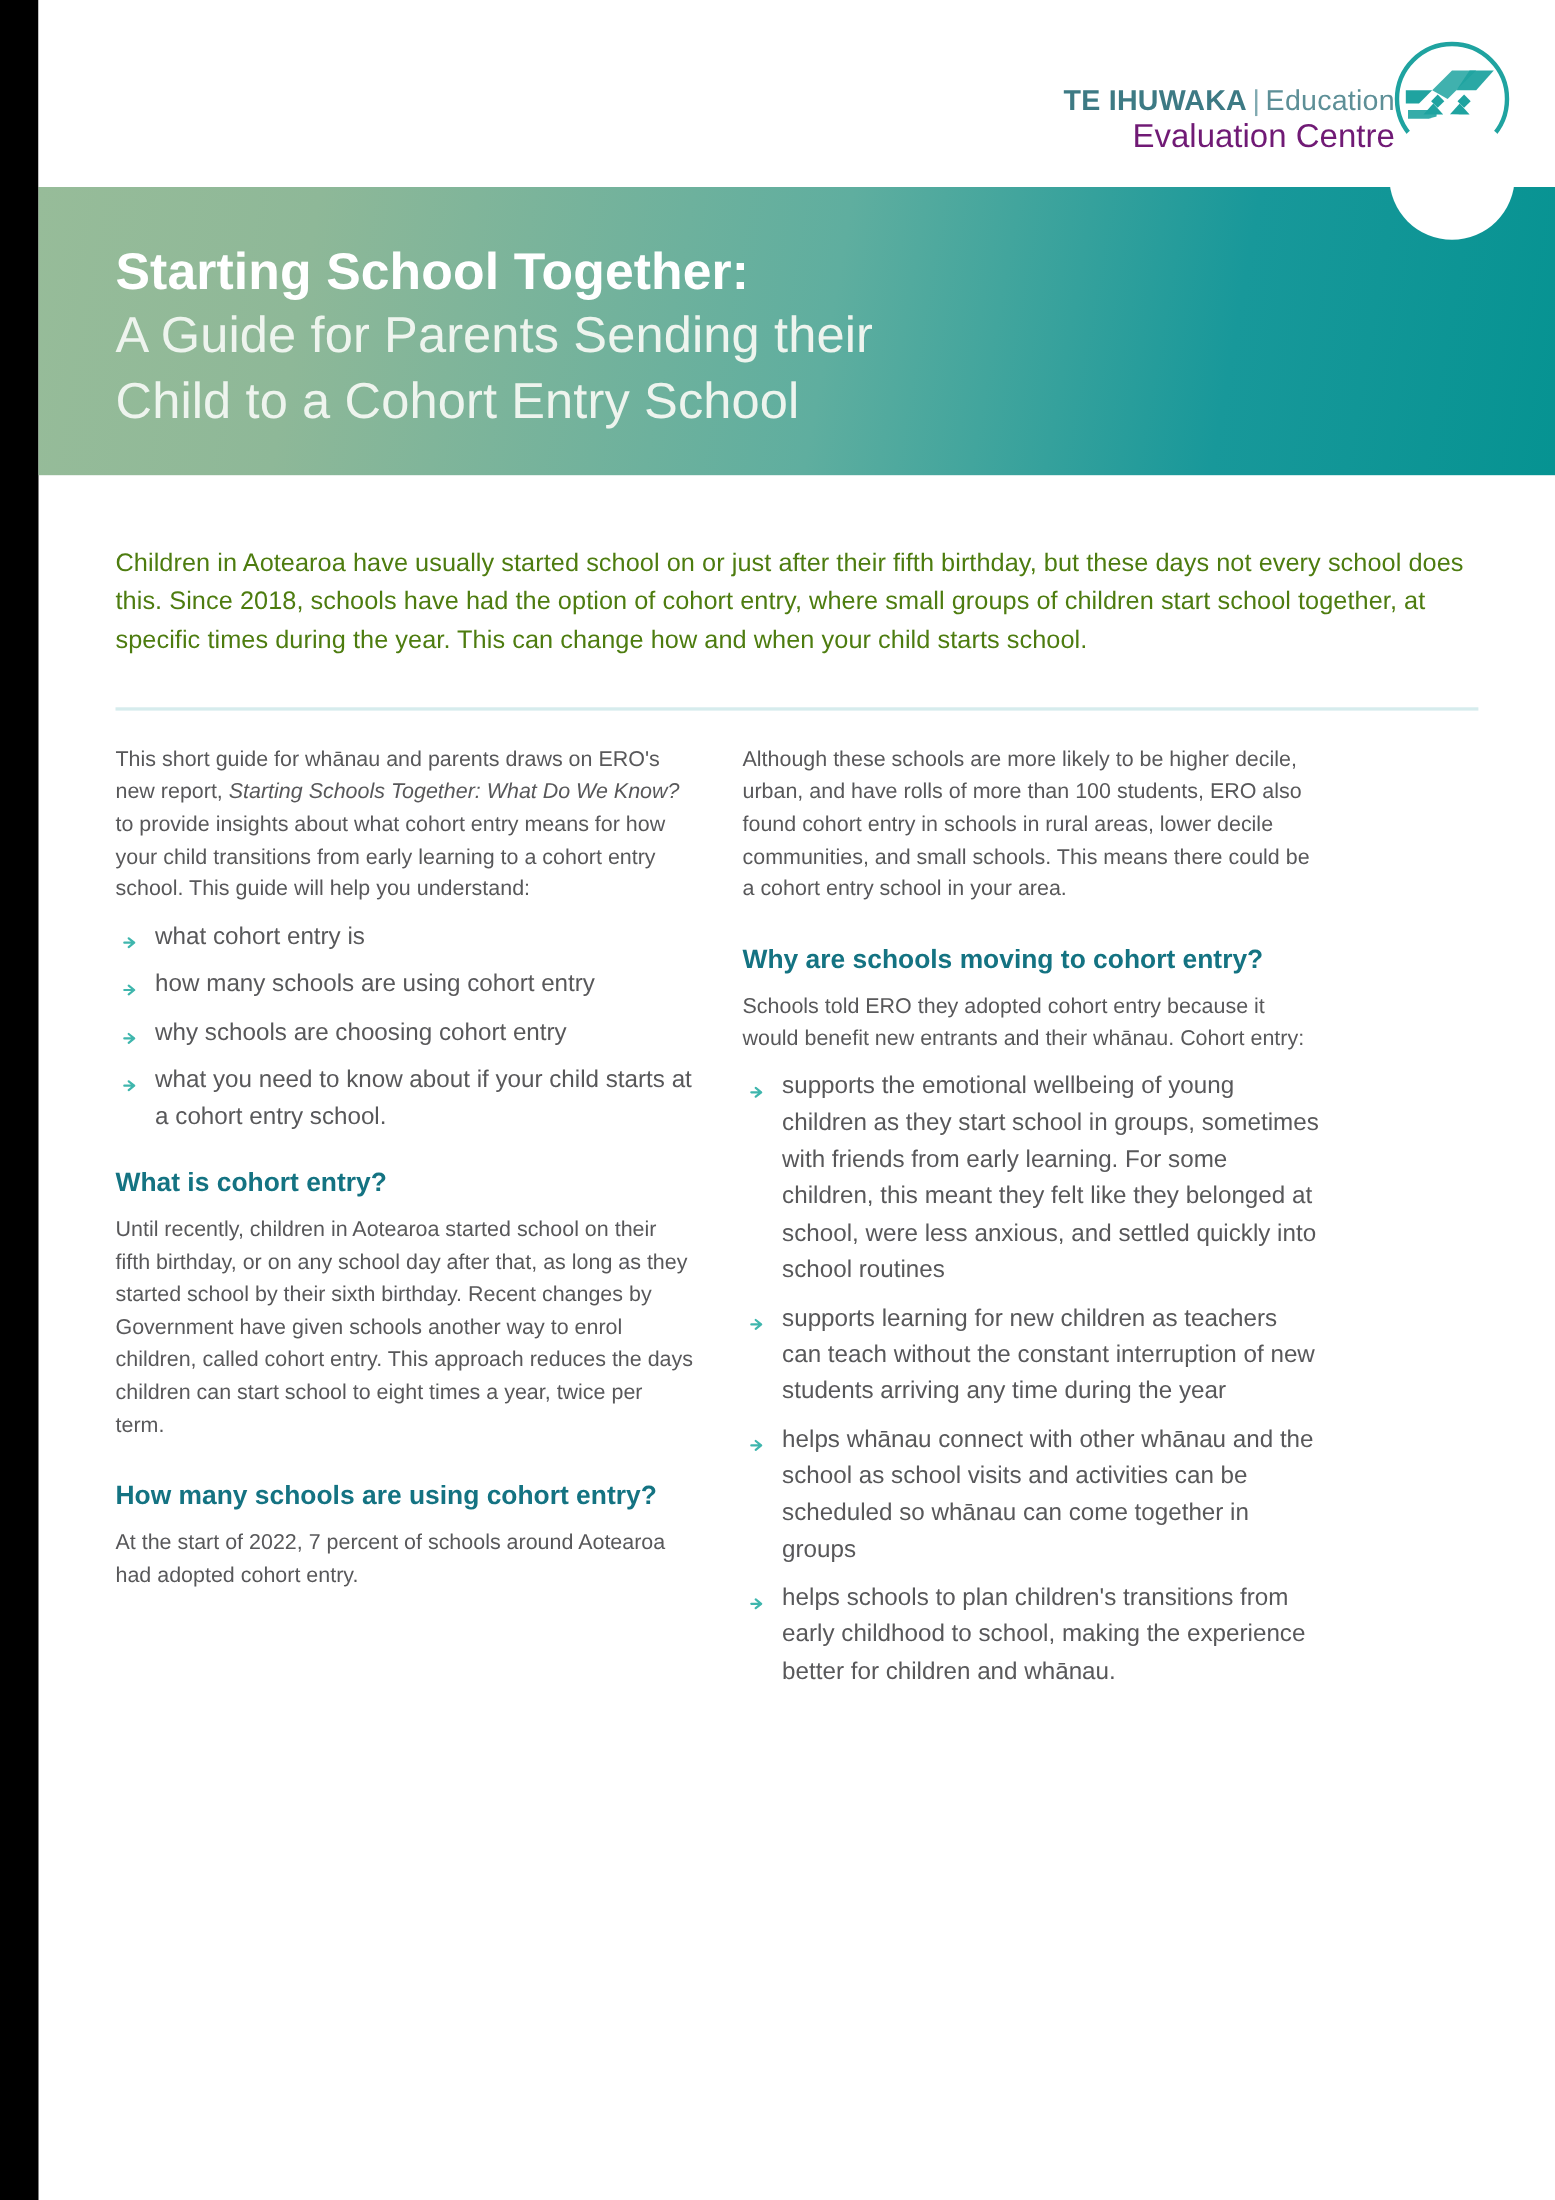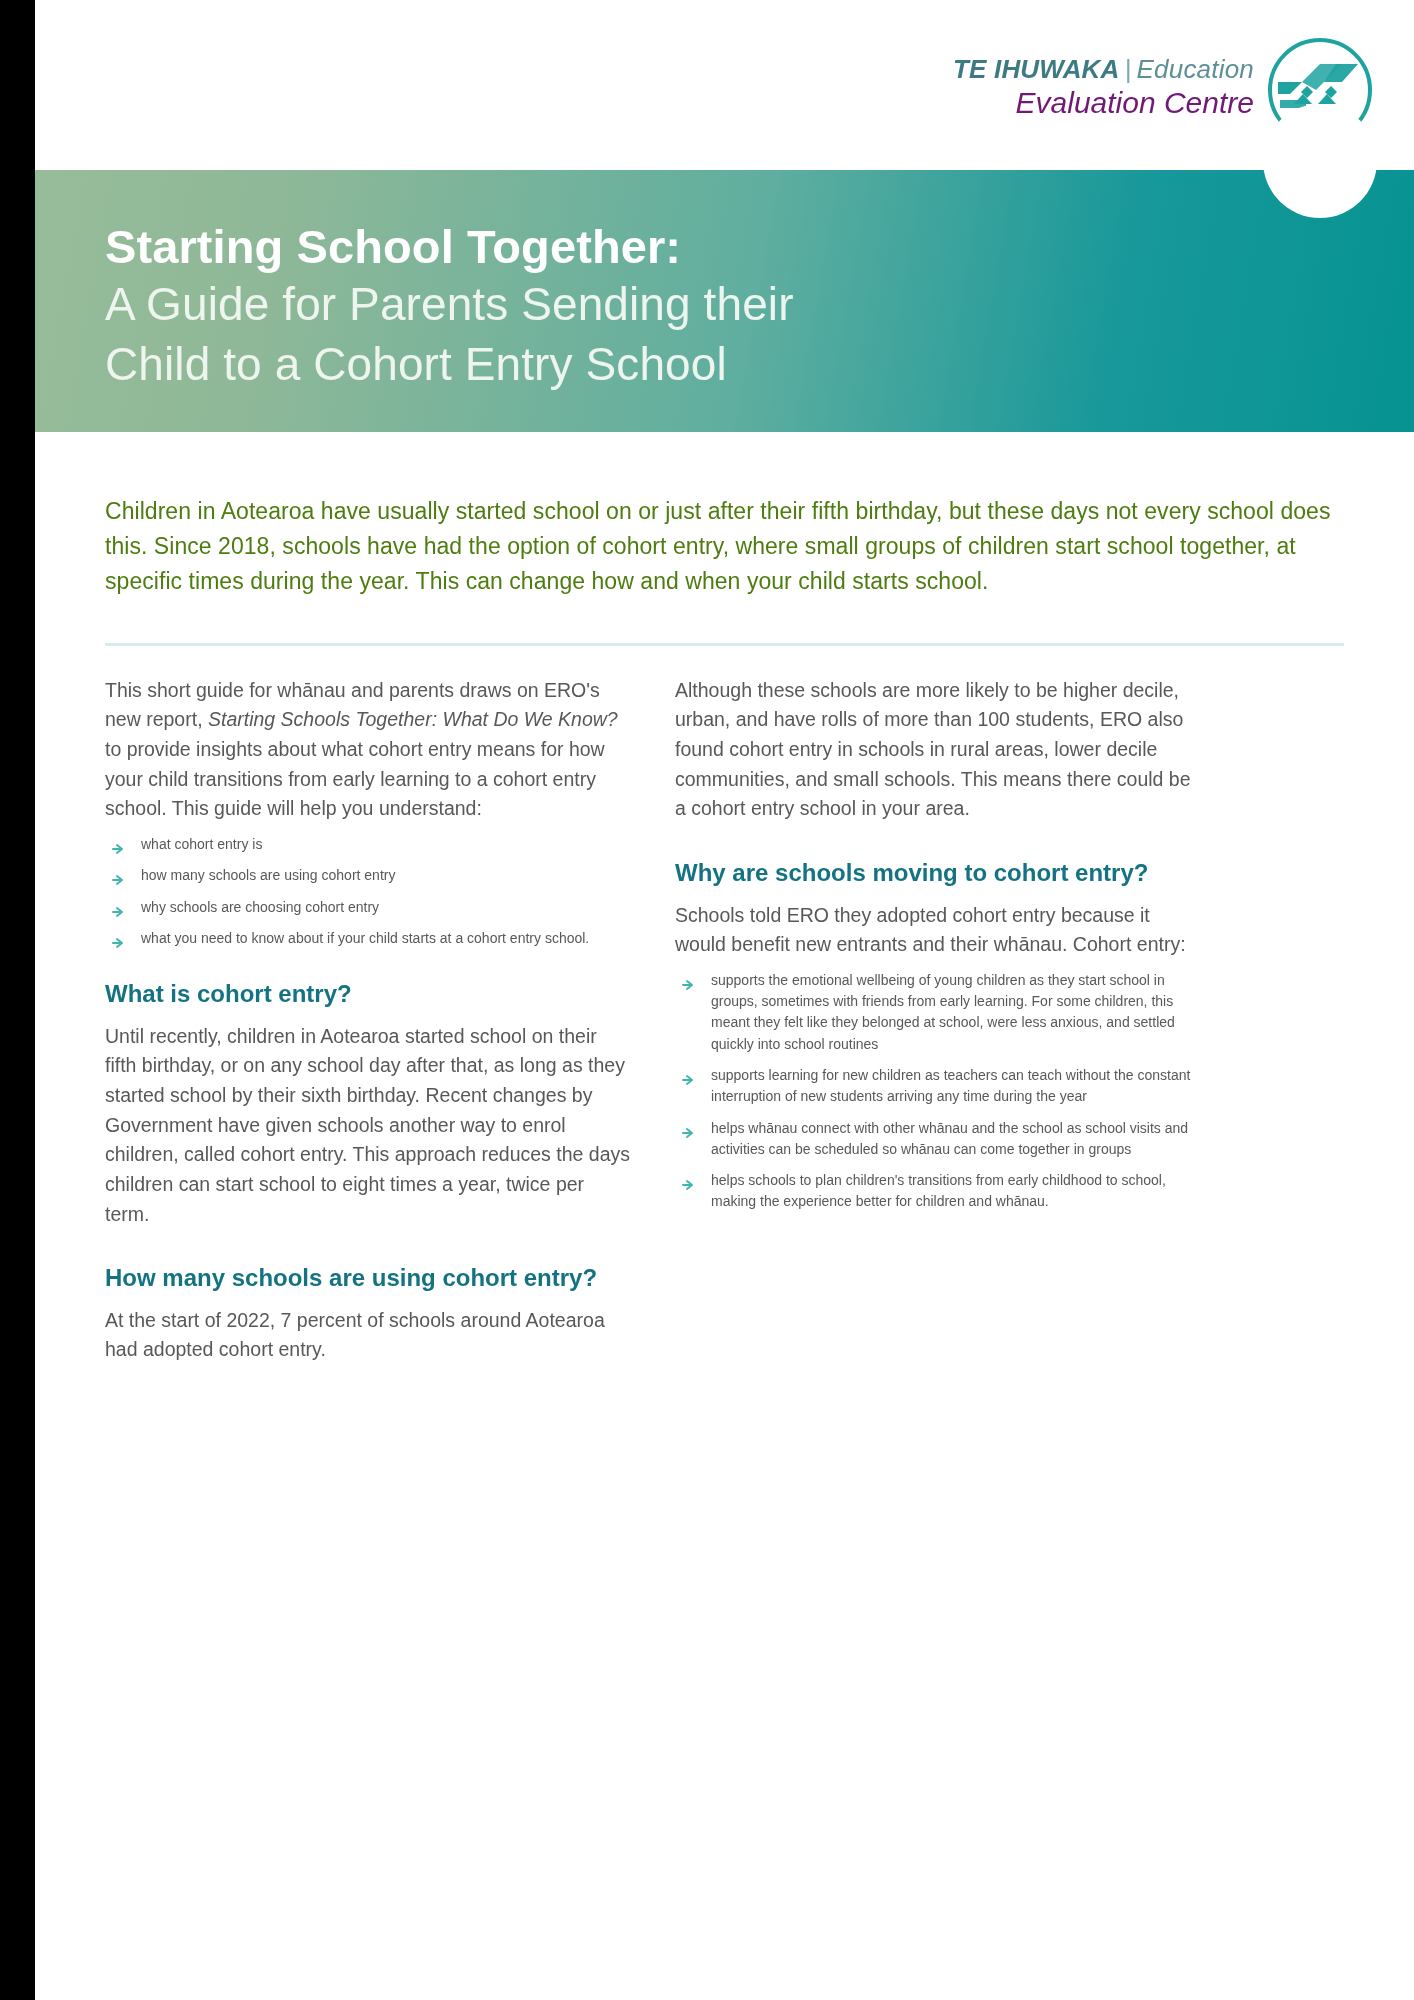--- a/index.html
+++ b/index.html
@@ -19,23 +19,21 @@
   
   .masthead {
     position:relative;
     height:170px;
     background:#ffffff;
   }
   .logo-block {
     position:absolute;
     right:42px; top:38px;
     display:flex;
-    align-items:flex-start;
-    gap:14px;
-    font-style:italic;
+    align-items:flex-end;
   }
   .logo-words {
     text-align:right;
     color:#4a7f87;
     line-height:1.18;
     padding-top:16px;
   }
   .logo-line1 { font-size:26px; letter-spacing:.2px; white-space:nowrap; }
   .logo-line1 .ti { font-weight:bold; color:#3d7a84; }
   .logo-line1 .sep { color:#7fa9b0; font-weight:400; margin:0 5px; }
@@ -115,21 +113,21 @@
     color:#147382;
     line-height:1.28;
     margin:34px 0 12px 0;
   }
   h2.head.first { margin-top:30px; }
 
   ul.bullets { list-style:none; margin:10px 0 0 0; }
   ul.bullets li {
     position:relative;
     padding-left:36px;
-    font-size:14px;
+    font-size:22px;
     line-height:1.52;
     color:#58585a;
     margin-bottom:10px;
   }
   ul.bullets li .arrow {
     position:absolute;
     left:6px; top:7px;
     width:16px; height:16px;
   }
 </style>

